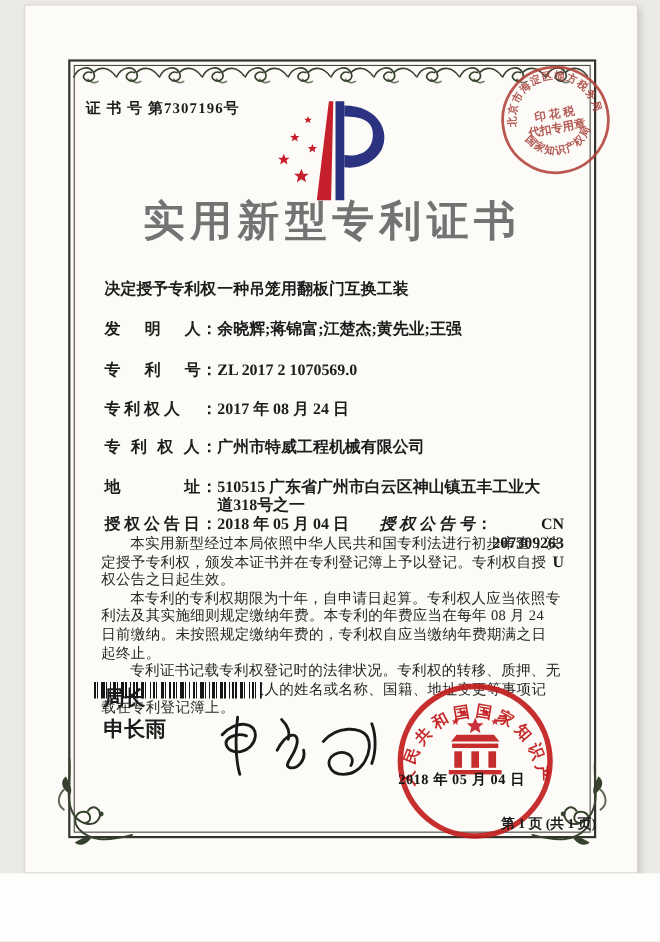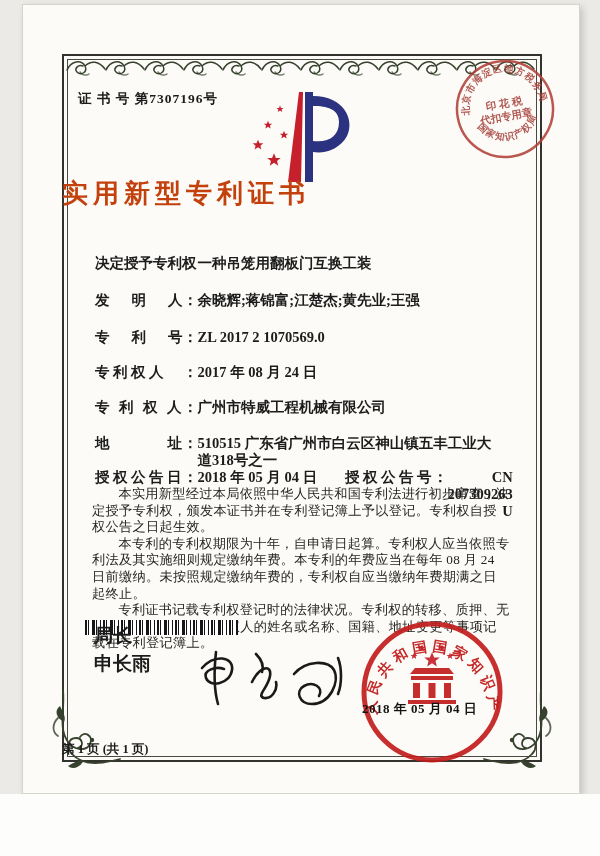--- a/index.html
+++ b/index.html
@@ -14,47 +14,47 @@
   .frame-outer { position:absolute; left:62px; top:54px; width:480px; height:708px; border:2px solid #33332d; }
   .frame-inner { position:absolute; inset:3px; border:1px solid #4a493f; }
   .top-band { position:absolute; left:66px; top:58px; width:472px; height:20px; }
   .corner-flourish { position:absolute; width:88px; height:88px; }
   .fl-left  { left:34px; top:688px; }
   .fl-right { left:482px; top:688px; transform:scaleX(-1); }
 
   .cert-no { position:absolute; left:78px; top:90px; font-size:13.5px; font-weight:600; letter-spacing:1px; }
   .logo { position:absolute; left:243px; top:86px; }
   .tax-stamp { position:absolute; left:452px; top:56px; transform:rotate(-10deg); opacity:.88; }
-  .title { position:absolute; left:62px; top:176px; width:480px; 
-           font-size:26px; font-weight:700; letter-spacing:5px; color:#c2410c; }
+  .title { position:absolute; left:62px; top:176px; width:480px; text-align:center;
+           font-size:38px; font-weight:700; letter-spacing:5px; color:#737373; }
 
   .fields { position:absolute; left:95px; top:250px; width:420px; font-size:14.5px; font-weight:600; }
   .frow { position:absolute; left:0; display:flex; line-height:17px; }
   .r1{top:5px;} .r2{top:42px;} .r3{top:79px;} .r4{top:114px;} .r5{top:149px;} .r6{top:185px;} .r7{top:219px;text-align:right;}
   .flabel { display:inline-block; width:88px; white-space:nowrap; overflow:visible; flex:0 0 88px; }
   .ls0{letter-spacing:0;} .ls1{letter-spacing:3.5px;} .ls2{letter-spacing:9.5px;} .ls3{letter-spacing:22px;} .ls4{letter-spacing:58px;}
   .fcolon { flex:0 0 14px; }
   .fval { flex:1; }
   .r6 .fval { max-width:306px; }
   .grant-right { position:absolute; left:250px; top:0; display:flex; }
-  .grant-right .flabel { flex-basis:88px; width:88px; }
+  .grant-right .flabel { flex-basis:88px; width:88px;font-style:italic; }
 
   .paras { position:absolute; left:92px; top:486px; width:418px; font-size:13.2px;
            line-height:16.6px; letter-spacing:.3px; color:#262626; font-weight:500; }
   .paras p { text-indent:2em; margin:0; }
 
   .barcode { position:absolute; left:85px; top:620px; width:153px; height:15px;
     background:repeating-linear-gradient(90deg,#161616 0 2px,#fff 2px 3px,#161616 3px 4px,#fff 4px 7px,
       #161616 7px 10px,#fff 10px 11px,#161616 11px 12px,#fff 12px 15px,#161616 15px 16px,#fff 16px 18px); }
 
   .director { position:absolute; left:94px; top:622px; font-size:19px; font-weight:600; line-height:28px; }
   .signature { position:absolute; left:192px; top:638px; }
   .seal { position:absolute; left:350px; top:612px; }
   .seal-date { position:absolute; left:362px; top:700px; font-size:13px; font-weight:700; letter-spacing:.5px; color:#141414; }
-  .page-note { position:absolute; left:62px; top:741px; width:480px; text-align:left; font-size:12.5px; font-weight:600; }
+  .page-note { position:absolute; left:62px; top:741px; width:480px; text-align:right; font-size:12.5px; font-weight:600; }
 </style>
 </head>
 <body>
 
 <div class="scan">
   <div class="paper"></div>
 
   <div class="frame-outer">
     <div class="frame-inner"></div>
   </div>

